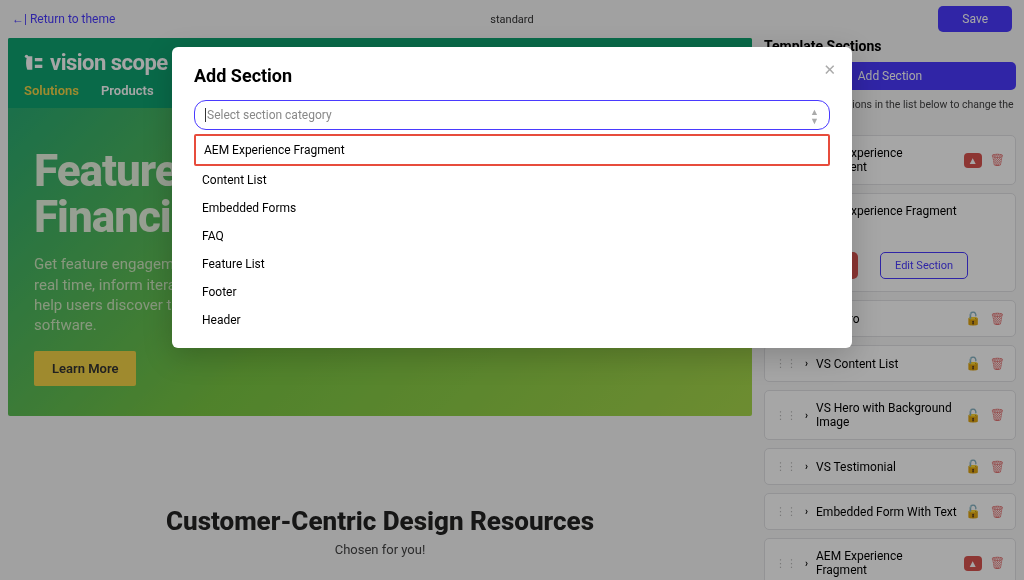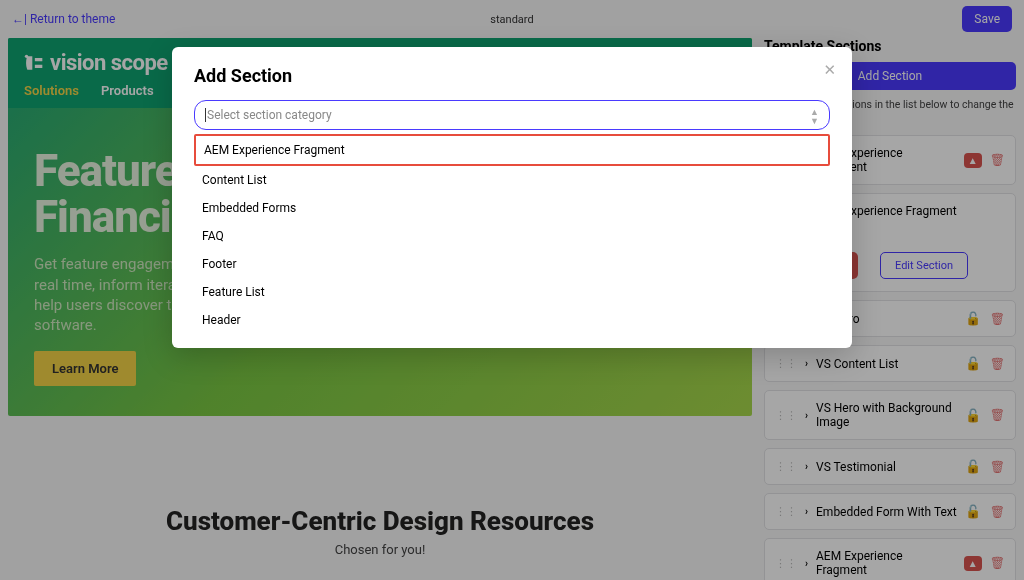--- a/index.html
+++ b/index.html
@@ -2,21 +2,21 @@
 <html><head>
 <meta charset="utf-8">
 <style>
 * { margin: 0; padding: 0; box-sizing: border-box; font-family: -apple-system, BlinkMacSystemFont, "Segoe UI", Roboto, sans-serif; }
 body { width: 1024px; height: 580px; overflow: hidden; background: #f7f7f8; position: relative; }
 
 
 .topbar { height: 38px; display: flex; align-items: center; justify-content: space-between; padding: 0 12px; }
 .topbar .left-link { color: #4a3aff; font-size: 12px; cursor: pointer; }
 .topbar .center { position: absolute; left: 50%; transform: translateX(-50%); font-size: 11px; color: #333; }
-.topbar .save-btn { background: #4a3aff; color: #fff; border: none; border-radius: 5px; padding: 6px 12px; font-size: 12px; cursor: pointer; }
+.topbar .save-btn { background: #4a3aff; color: #fff; border: none; border-radius: 5px; padding: 6px 24px; font-size: 12px; cursor: pointer; }
 
 
 .main { display: flex; gap: 12px; padding: 0 8px; }
 .preview { flex: 1; }
 .sidebar { width: 252px; }
 
 
 .hero { background: linear-gradient(135deg, #1fa87a 0%, #7ac843 50%, #a8d84c 100%); border-radius: 2px; position: relative; overflow: hidden; }
 .hero-top { background: #0ea371; padding: 12px 16px 8px; display: flex; align-items: center; gap: 14px; }
 .logo { color: #fff; font-weight: 700; font-size: 22px; display: flex; align-items: center; gap: 6px; letter-spacing: -0.5px; }
@@ -206,17 +206,17 @@
   <div class="sel-input">
     <span style="border-left:1px solid #333;padding-left:1px;color:#888;">Select section category</span>
     <span class="caret">▲<br>▼</span>
   </div>
 
   <div class="options">
     <div class="opt highlighted">AEM Experience Fragment</div>
     <div class="opt">Content List</div>
     <div class="opt">Embedded Forms</div>
     <div class="opt">FAQ</div>
+    <div class="opt">Feature List</div>
     <div class="opt">Footer</div>
-    <div class="opt">Feature List</div>
     <div class="opt">Header</div>
   </div>
 </div>
 
 </body></html>

